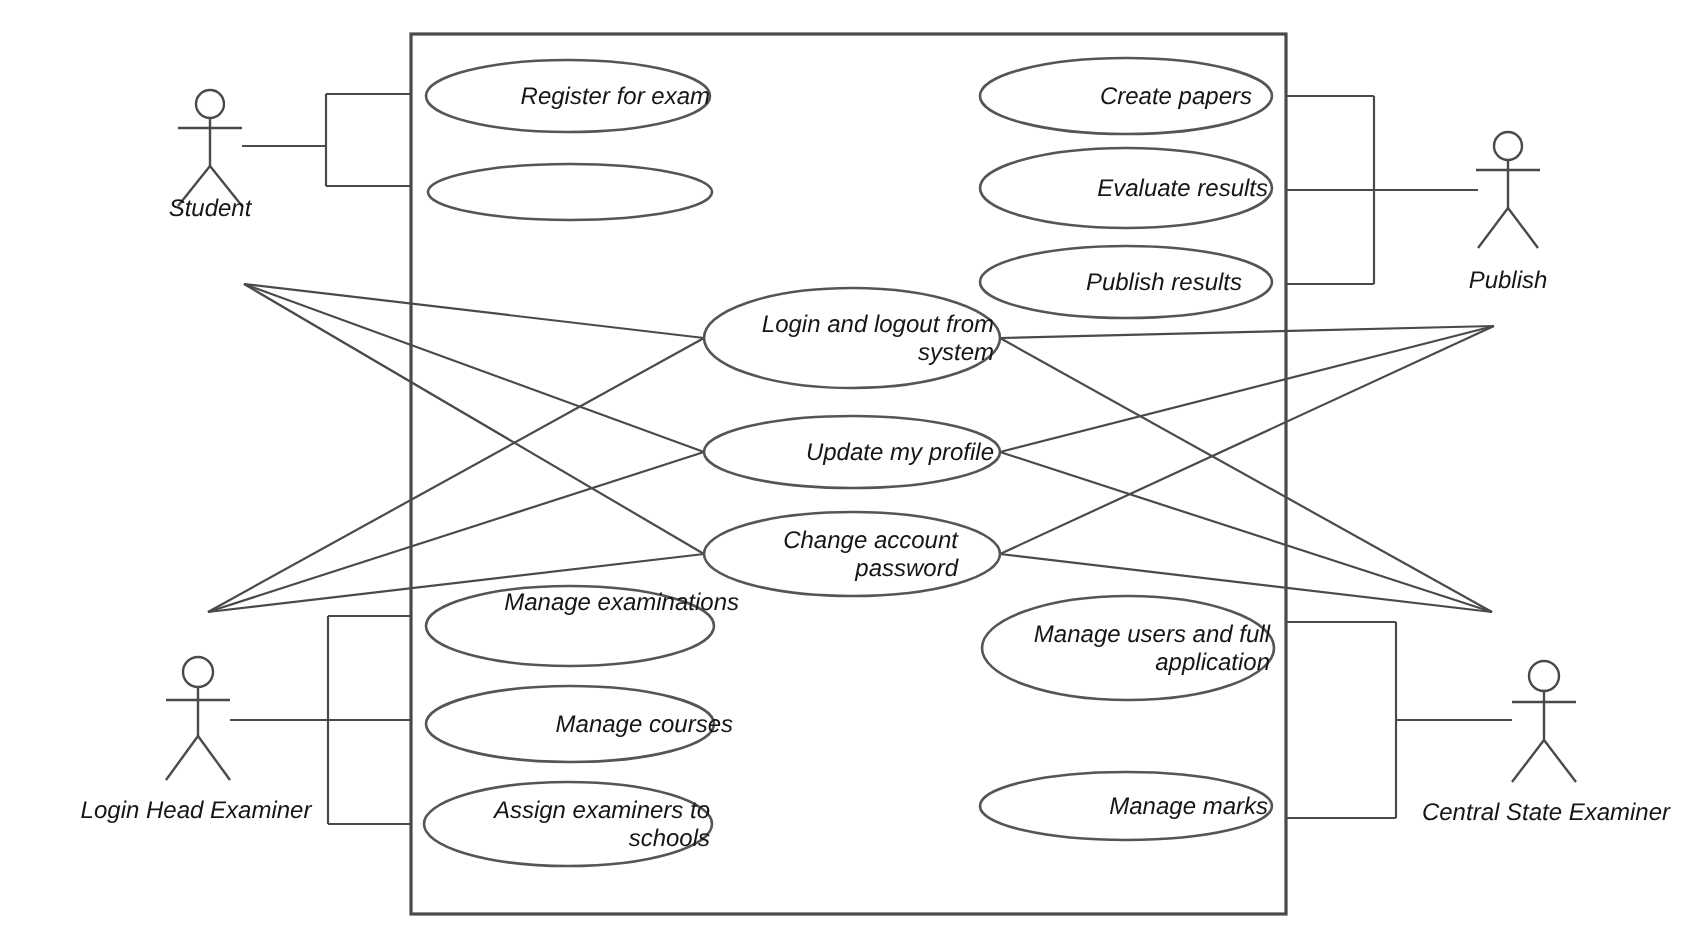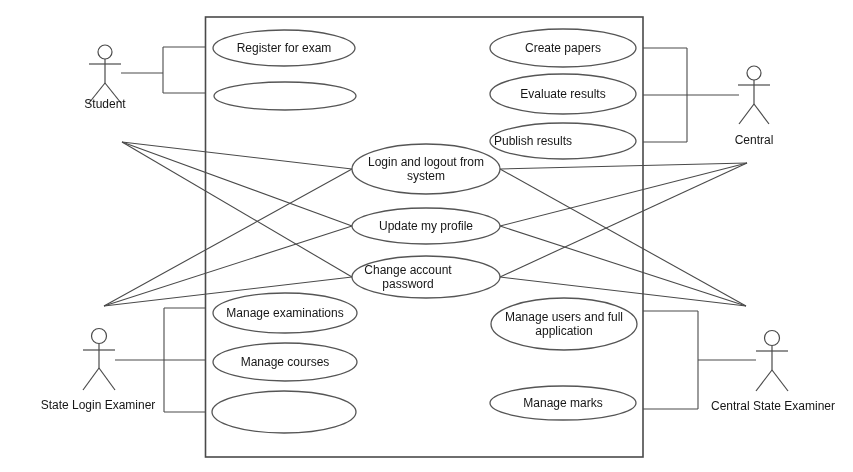--- a/index.html
+++ b/index.html
@@ -12,24 +12,25 @@
   }
   #canvas svg{position:absolute;left:0;top:0;}
   .sys{fill:#ffffff;stroke:#4a4a4a;stroke-width:1.6;}
   .edge{stroke:#4a4a4a;stroke-width:1.1;fill:none;}
   .uc{fill:#ffffff;stroke:#555555;stroke-width:1.3;}
   .actor-shape{stroke:#4a4a4a;stroke-width:1.2;fill:none;}
   .actor-head{fill:#ffffff;stroke:#4a4a4a;stroke-width:1.2;}
   .lbl{
     position:absolute;
     transform:translate(-50%,-50%);
-    text-align:center;
+    text-align:right;
     font-size:12px;line-height:14px;
     color:#161616;
     white-space:pre-line;
+    font-style:italic;
   }
   .actor-lbl{white-space:nowrap;}
 </style>
 </head>
 <body>
 
 <div id="canvas">
   <svg width="853" height="472" viewBox="0 0 853 472">
 
     <rect x="205.5" y="17" width="437.5" height="440" class="sys"></rect>
@@ -129,29 +130,31 @@
       <line x1="772" y1="346" x2="772" y2="370" class="actor-shape"></line>
       <line x1="756" y1="351" x2="788" y2="351" class="actor-shape"></line>
       <line x1="772" y1="370" x2="756" y2="391" class="actor-shape"></line>
       <line x1="772" y1="370" x2="788" y2="391" class="actor-shape"></line>
     </g>
   </svg>
 
   <div class="lbl" style="left:284px;top:48px;width:142px">Register for exam</div>
   <div class="lbl" style="left:563px;top:48px;width:126px">Create papers</div>
   <div class="lbl" style="left:563px;top:94px;width:142px">Evaluate results</div>
-  <div class="lbl" style="left:533px;top:141px;width:152px">Publish results</div>
+  <div class="lbl" style="left:545px;top:141px;width:152px">Publish results</div>
   <div class="lbl" style="left:426px;top:226px;width:142px">Update my profile</div>
   <div class="lbl" style="left:426px;top:169px;width:142px">Login and logout from
 system</div>
   <div class="lbl" style="left:408px;top:277px;width:142px">Change account
 password</div>
-  <div class="lbl" style="left:285px;top:313px;width:169px">Manage examinations</div>
+  <div class="lbl" style="left:285px;top:301px;width:169px">Manage examinations</div>
   <div class="lbl" style="left:285px;top:362px;width:163px">Manage courses</div>
+  <div class="lbl" style="left:284px;top:412px;width:142px">Assign examiners to
+schools</div>
   <div class="lbl" style="left:563px;top:403px;width:142px">Manage marks</div>
   <div class="lbl" style="left:564px;top:324px;width:142px">Manage users and full
 application</div>
 
   <div class="lbl actor-lbl" style="left:105px;top:104px">Student</div>
-  <div class="lbl actor-lbl" style="left:754px;top:140px">Central</div>
-  <div class="lbl actor-lbl" style="left:98px;top:405px">State Login Examiner</div>
+  <div class="lbl actor-lbl" style="left:754px;top:140px">Publish</div>
+  <div class="lbl actor-lbl" style="left:98px;top:405px">Login Head Examiner</div>
   <div class="lbl actor-lbl" style="left:773px;top:406px">Central State Examiner</div>
 </div>
 
 </body></html>

